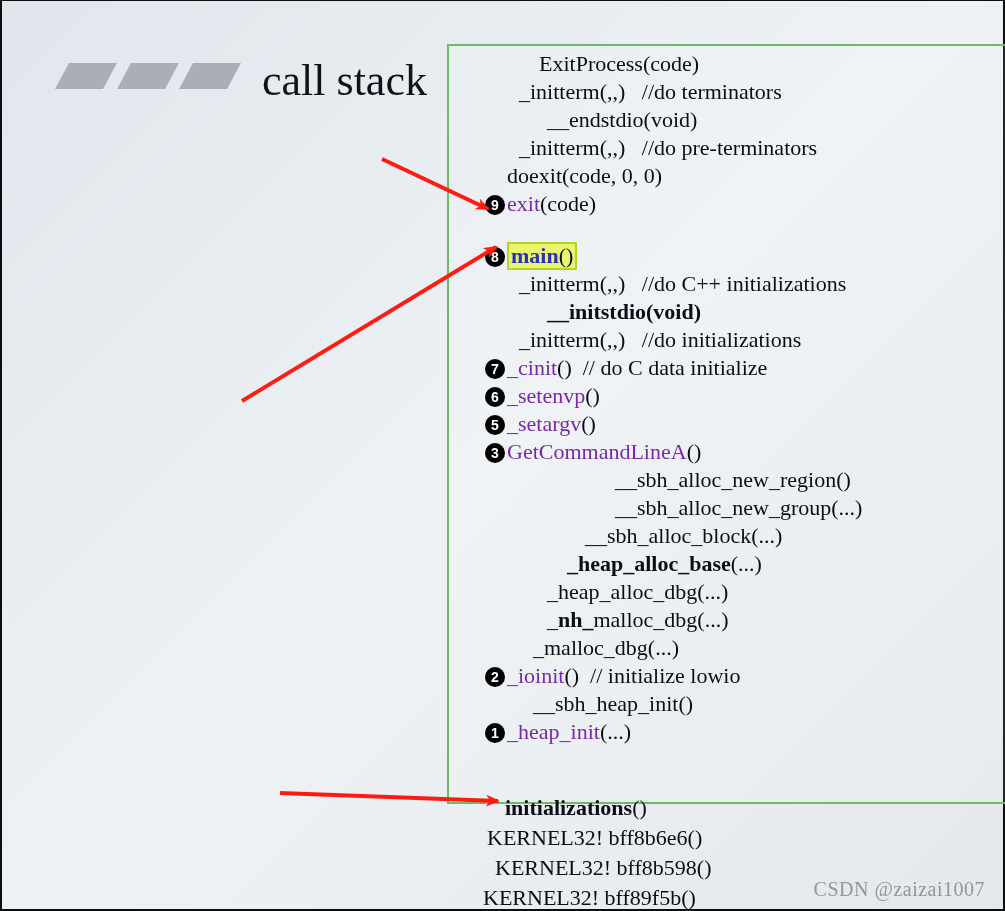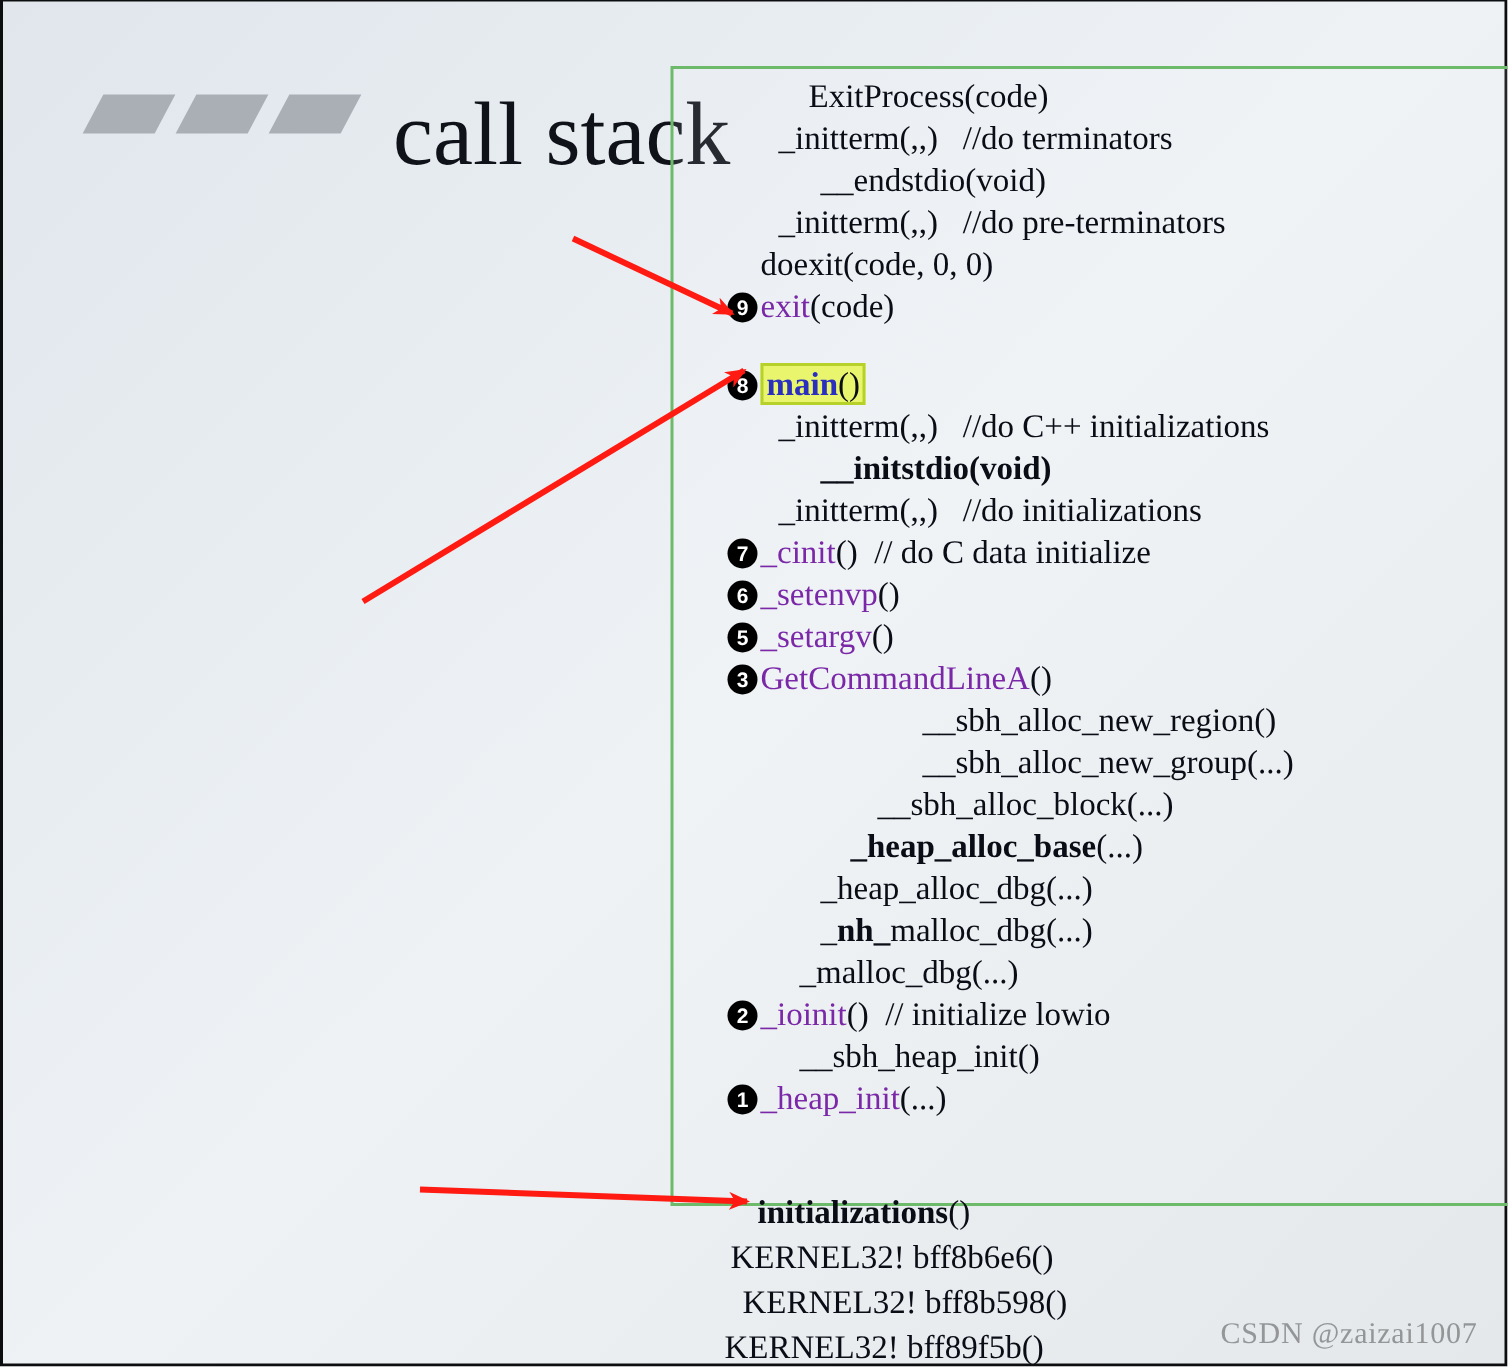--- a/index.html
+++ b/index.html
@@ -31,21 +31,21 @@
   .bar {
     width: 48px;
     height: 26px;
     background: #a9afb5;
     transform: skewX(-28deg);
   }
   .title {
     position: absolute;
     top: 54px;
     left: 260px;
-    font-size: 60px;
+    font-size: 44px;
     color: #10121a;
   }
   .stack-box {
     position: absolute;
     top: 43px;
     left: 445px;
     width: 624px;
     height: 760px;
     border: 2px solid #6dbb6a;
     box-sizing: border-box;

